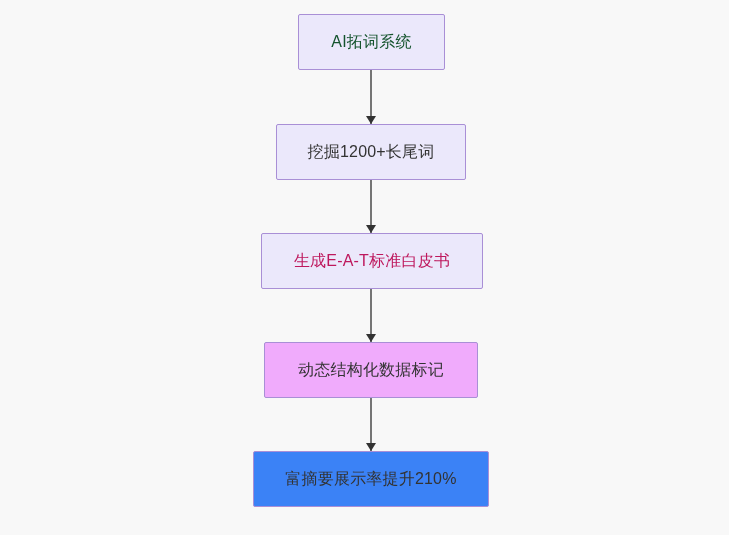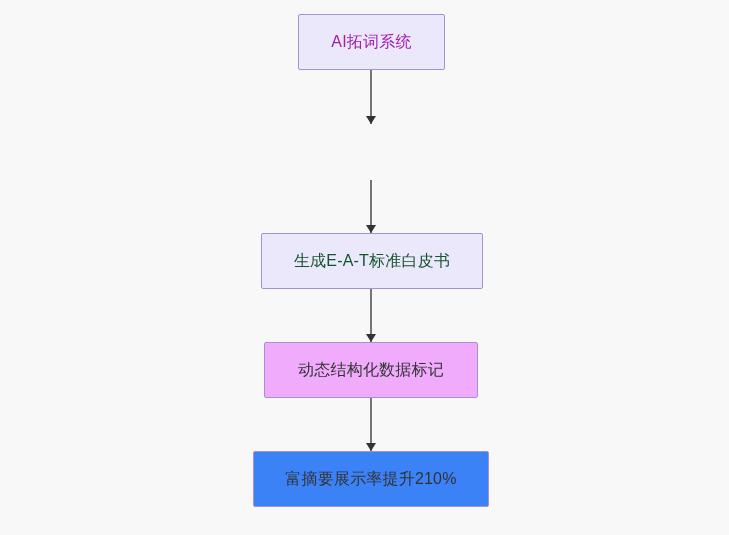--- a/index.html
+++ b/index.html
@@ -58,36 +58,39 @@
     border-right: 5px solid transparent;
     border-top: 8px solid #333333;
   }
 </style>
 </head>
 <body style="background: rgb(248, 248, 248);">
 
 <div id="flowchart-canvas" style="background: rgb(248, 248, 248);">
 
   <div class="node" id="node-1" style="left: 298px; top: 14px; width: 147px; height: 56px; background: rgb(235, 232, 251); border-color: rgb(169, 143, 214);">
-    <span class="node-label" style="color: #a21caf;">AI拓词系统</span>
+    <span class="node-label" style="color: #14532d;">AI拓词系统</span>
   </div>
 
   <div class="edge" id="edge-1" style="left: 370px; top: 70px;">
     <div class="edge-line" style="height: 54px; background: rgb(117, 117, 117);"></div>
     <div class="edge-arrow" style="left: -4px; top: 46px; border-top-color: rgb(51, 51, 51);"></div>
   </div>
 
+  <div class="node" id="node-2" style="left: 276px; top: 124px; width: 190px; height: 56px; background: rgb(235, 232, 251); border-color: rgb(169, 143, 214);">
+    <span class="node-label" style="color: rgb(51, 51, 51);">挖掘1200+长尾词</span>
+  </div>
 
   <div class="edge" id="edge-2" style="left: 370px; top: 180px;">
     <div class="edge-line" style="height: 53px; background: rgb(117, 117, 117);"></div>
     <div class="edge-arrow" style="left: -4px; top: 45px; border-top-color: rgb(51, 51, 51);"></div>
   </div>
 
   <div class="node" id="node-3" style="left: 261px; top: 233px; width: 222px; height: 56px; background: rgb(235, 232, 251); border-color: rgb(169, 143, 214);">
-    <span class="node-label" style="color: #14532d;">生成E-A-T标准白皮书</span>
+    <span class="node-label" style="color: #be185d;">生成E-A-T标准白皮书</span>
   </div>
 
   <div class="edge" id="edge-3" style="left: 370px; top: 289px;">
     <div class="edge-line" style="height: 53px; background: rgb(117, 117, 117);"></div>
     <div class="edge-arrow" style="left: -4px; top: 45px; border-top-color: rgb(51, 51, 51);"></div>
   </div>
 
   <div class="node" id="node-4" style="left: 264px; top: 342px; width: 214px; height: 56px; background: #f0abfc; border-color: rgb(169, 143, 214);">
     <span class="node-label" style="color: rgb(51, 51, 51);">动态结构化数据标记</span>
   </div>

